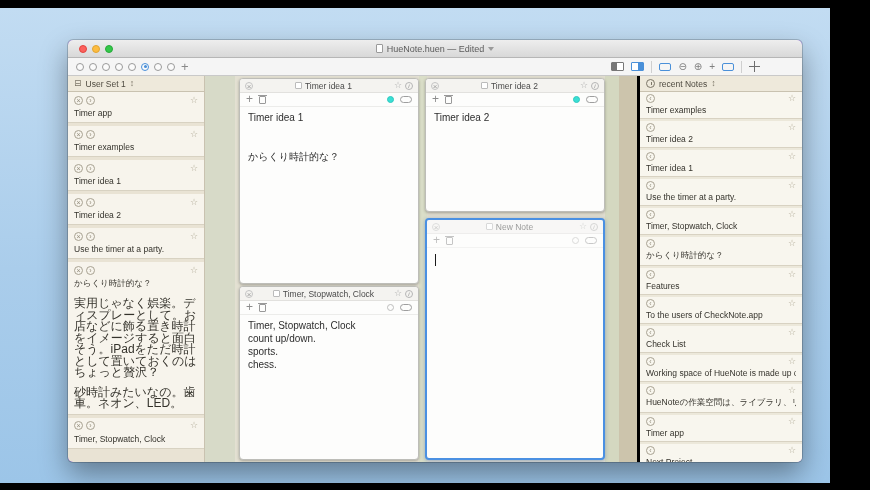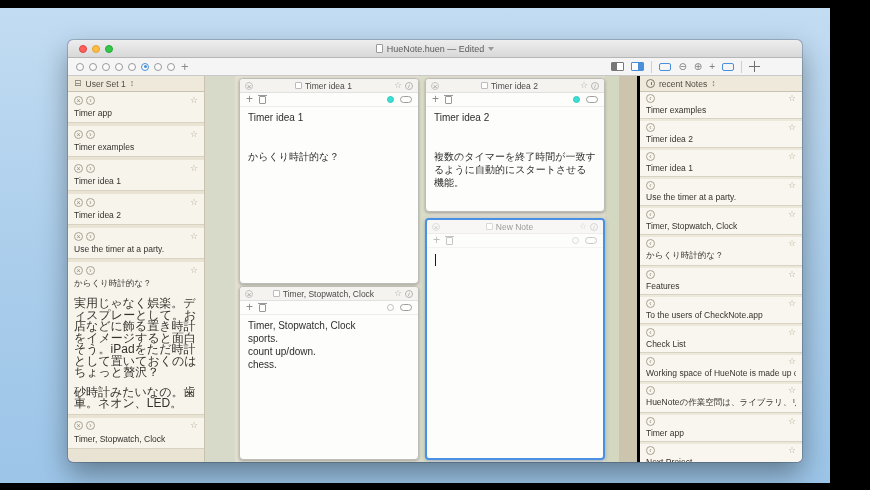--- a/index.html
+++ b/index.html
@@ -279,21 +279,20 @@
           <div class="c-tools">
             <span class="c-plus">+</span>
             <span class="trash"></span>
             <span class="c-dot cyan"></span>
             <span class="c-pill"></span>
           </div>
           <div class="c-body">
             <div class="line">Timer idea 2</div>
             <div class="line"></div>
             <div class="line"></div>
-            <div class="line">複数のタイマーを終了時間が一致するように自動的にスタートさせる機能。</div>
 
           </div>
         </div>
 
         <div class="card card3">
           <div class="c-head">
             <span class="c-close">×</span>
             <span class="c-title-wrap">
               <span class="c-check"></span>
               <span class="c-title">Timer, Stopwatch, Clock</span>
@@ -302,22 +301,22 @@
             <span class="c-info">i</span>
           </div>
           <div class="c-tools">
             <span class="c-plus">+</span>
             <span class="trash"></span>
             <span class="c-dot empty"></span>
             <span class="c-pill"></span>
           </div>
           <div class="c-body">
             <div class="line">Timer, Stopwatch, Clock</div>
+            <div class="line">count up/down.</div>
             <div class="line">sports.</div>
-            <div class="line">count up/down.</div>
             <div class="line">chess.</div>
           </div>
         </div>
 
         <div class="card card4 active">
           <div class="c-head">
             <span class="c-close">×</span>
             <span class="c-title-wrap">
               <span class="c-check"></span>
               <span class="c-title">New Note</span>

